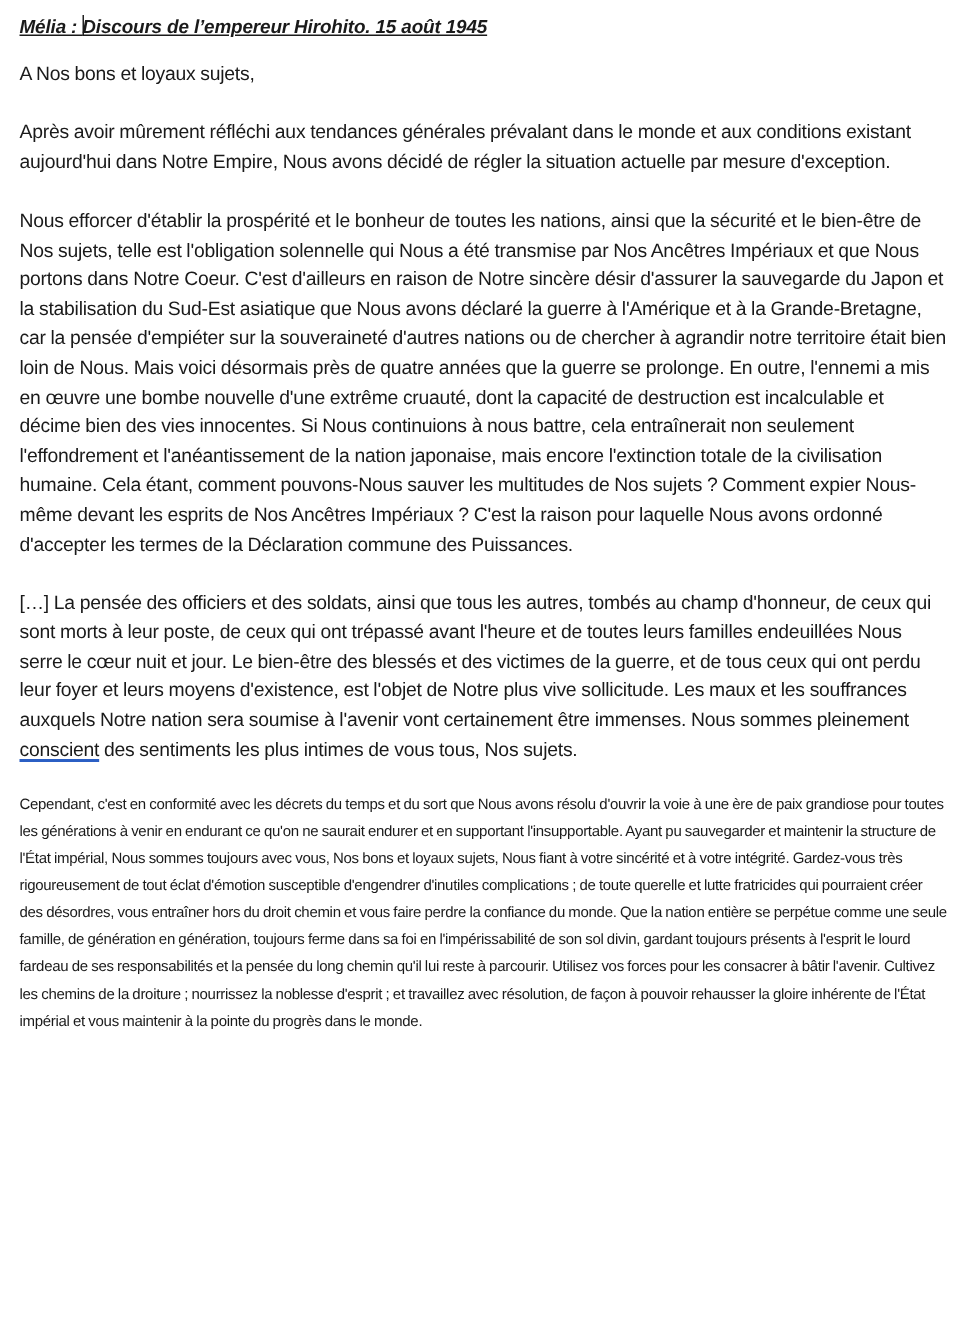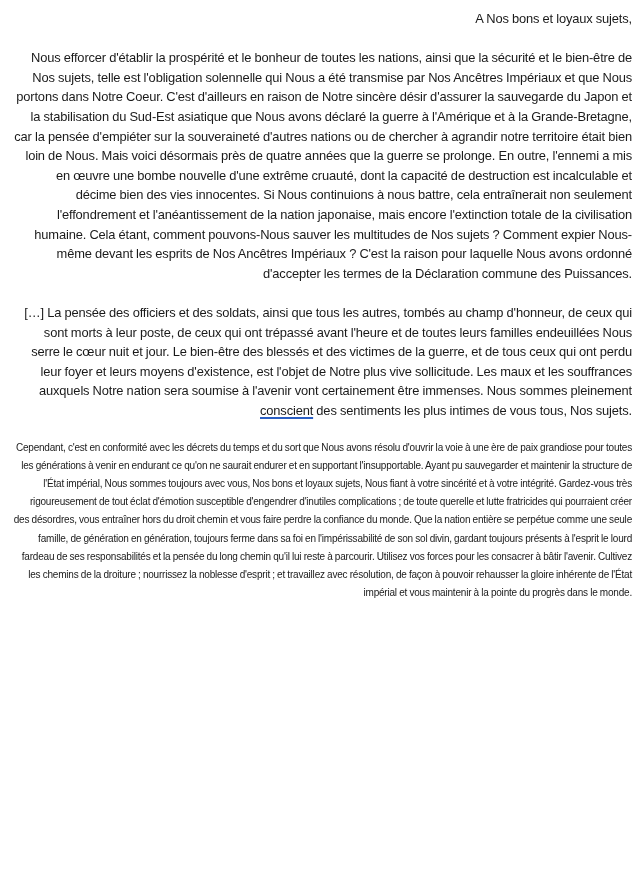--- a/index.html
+++ b/index.html
@@ -38,43 +38,44 @@
       background: #222;
       vertical-align: -2px;
       margin: 0 -1px 0 0;
     }
     .para {
       font-size: 12.9px;
       line-height: 19.6px;
       margin: 0 0 19.6px 0;
       letter-spacing: -0.15px;
       word-spacing: -0.2px;
-      text-align: right;
     }
     .para.small {
       font-size: 10px;
       line-height: 18.1px;
       letter-spacing: -0.2px;
       word-spacing: -0.3px;
       margin-top: -1px;
     }
     .spell {
       text-decoration: underline;
       text-decoration-color: #2b5fc4;
       text-decoration-thickness: 1.5px;
       text-underline-offset: 2px;
     }
   </style>
 </head>
 <body>
 
 <div class="page">
+  <div class="title"><span>Mélia : </span><span class="caret"></span><span>Discours de l’empereur Hirohito. 15 août 1945</span></div>
 
   <p class="para">A Nos bons et loyaux sujets,</p>
 
+  <p class="para">Après avoir mûrement réfléchi aux tendances générales prévalant dans le monde et aux conditions existant aujourd'hui dans Notre Empire, Nous avons décidé de régler la situation actuelle par mesure d'exception.</p>
 
 
   <p class="para">Nous efforcer d'établir la prospérité et le bonheur de toutes les nations, ainsi que la sécurité et le bien-être de Nos sujets, telle est l'obligation solennelle qui Nous a été transmise par Nos Ancêtres Impériaux et que Nous portons dans Notre Coeur. C'est d'ailleurs en raison de Notre sincère désir d'assurer la sauvegarde du Japon et la stabilisation du Sud-Est asiatique que Nous avons déclaré la guerre à l'Amérique et à la Grande-Bretagne, car la pensée d'empiéter sur la souveraineté d'autres nations ou de chercher à agrandir notre territoire était bien loin de Nous. Mais voici désormais près de quatre années que la guerre se prolonge. En outre, l'ennemi a mis en œuvre une bombe nouvelle d'une extrême cruauté, dont la capacité de destruction est incalculable et décime bien des vies innocentes. Si Nous continuions à nous battre, cela entraînerait non seulement l'effondrement et l'anéantissement de la nation japonaise, mais encore l'extinction totale de la civilisation humaine. Cela étant, comment pouvons-Nous sauver les multitudes de Nos sujets ? Comment expier Nous-même devant les esprits de Nos Ancêtres Impériaux ? C'est la raison pour laquelle Nous avons ordonné d'accepter les termes de la Déclaration commune des Puissances.</p>
 
   <p class="para"><span>[…] La pensée des officiers et des soldats, ainsi que tous les autres, tombés au champ d'honneur, de ceux qui sont morts à leur poste, de ceux qui ont trépassé avant l'heure et de toutes leurs familles endeuillées Nous serre le cœur nuit et jour. Le bien-être des blessés et des victimes de la guerre, et de tous ceux qui ont perdu leur foyer et leurs moyens d'existence, est l'objet de Notre plus vive sollicitude. Les maux et les souffrances auxquels Notre nation sera soumise à l'avenir vont certainement être immenses. Nous sommes pleinement </span><span class="spell">conscient</span><span> des sentiments les plus intimes de vous tous, Nos sujets.</span></p>
 
   <p class="para small">Cependant, c'est en conformité avec les décrets du temps et du sort que Nous avons résolu d'ouvrir la voie à une ère de paix grandiose pour toutes les générations à venir en endurant ce qu'on ne saurait endurer et en supportant l'insupportable. Ayant pu sauvegarder et maintenir la structure de l'État impérial, Nous sommes toujours avec vous, Nos bons et loyaux sujets, Nous fiant à votre sincérité et à votre intégrité. Gardez-vous très rigoureusement de tout éclat d'émotion susceptible d'engendrer d'inutiles complications ; de toute querelle et lutte fratricides qui pourraient créer des désordres, vous entraîner hors du droit chemin et vous faire perdre la confiance du monde. Que la nation entière se perpétue comme une seule famille, de génération en génération, toujours ferme dans sa foi en l'impérissabilité de son sol divin, gardant toujours présents à l'esprit le lourd fardeau de ses responsabilités et la pensée du long chemin qu'il lui reste à parcourir. Utilisez vos forces pour les consacrer à bâtir l'avenir. Cultivez les chemins de la droiture ; nourrissez la noblesse d'esprit ; et travaillez avec résolution, de façon à pouvoir rehausser la gloire inhérente de l'État impérial et vous maintenir à la pointe du progrès dans le monde.</p>
 </div>
 
 </body></html>

